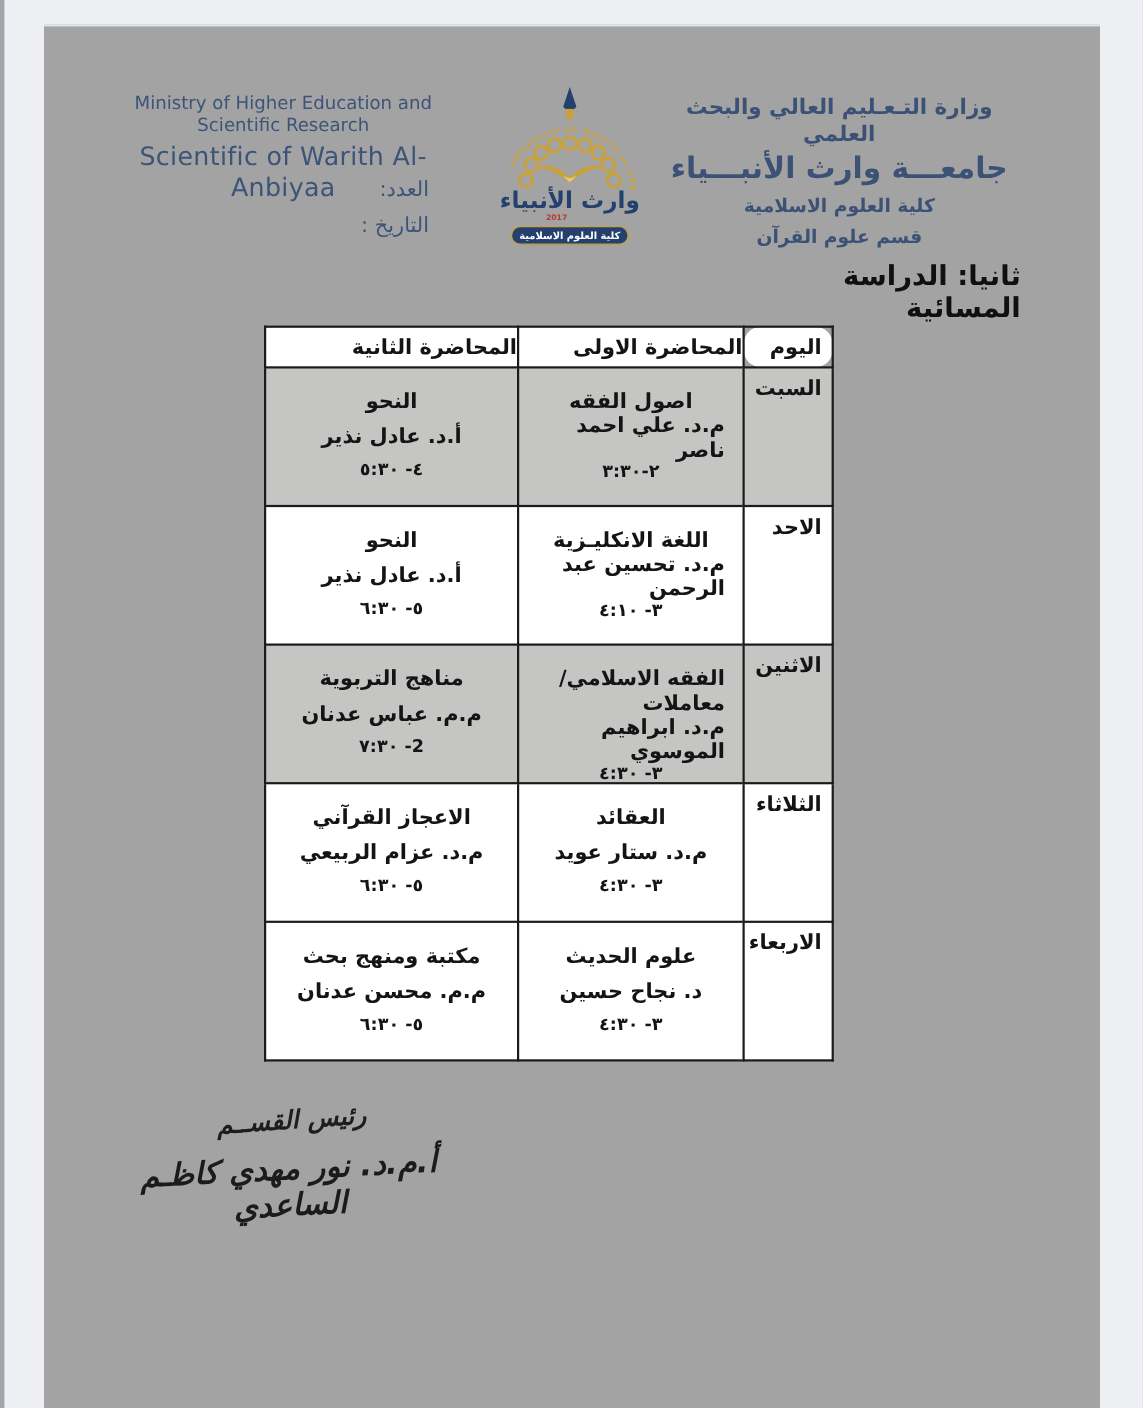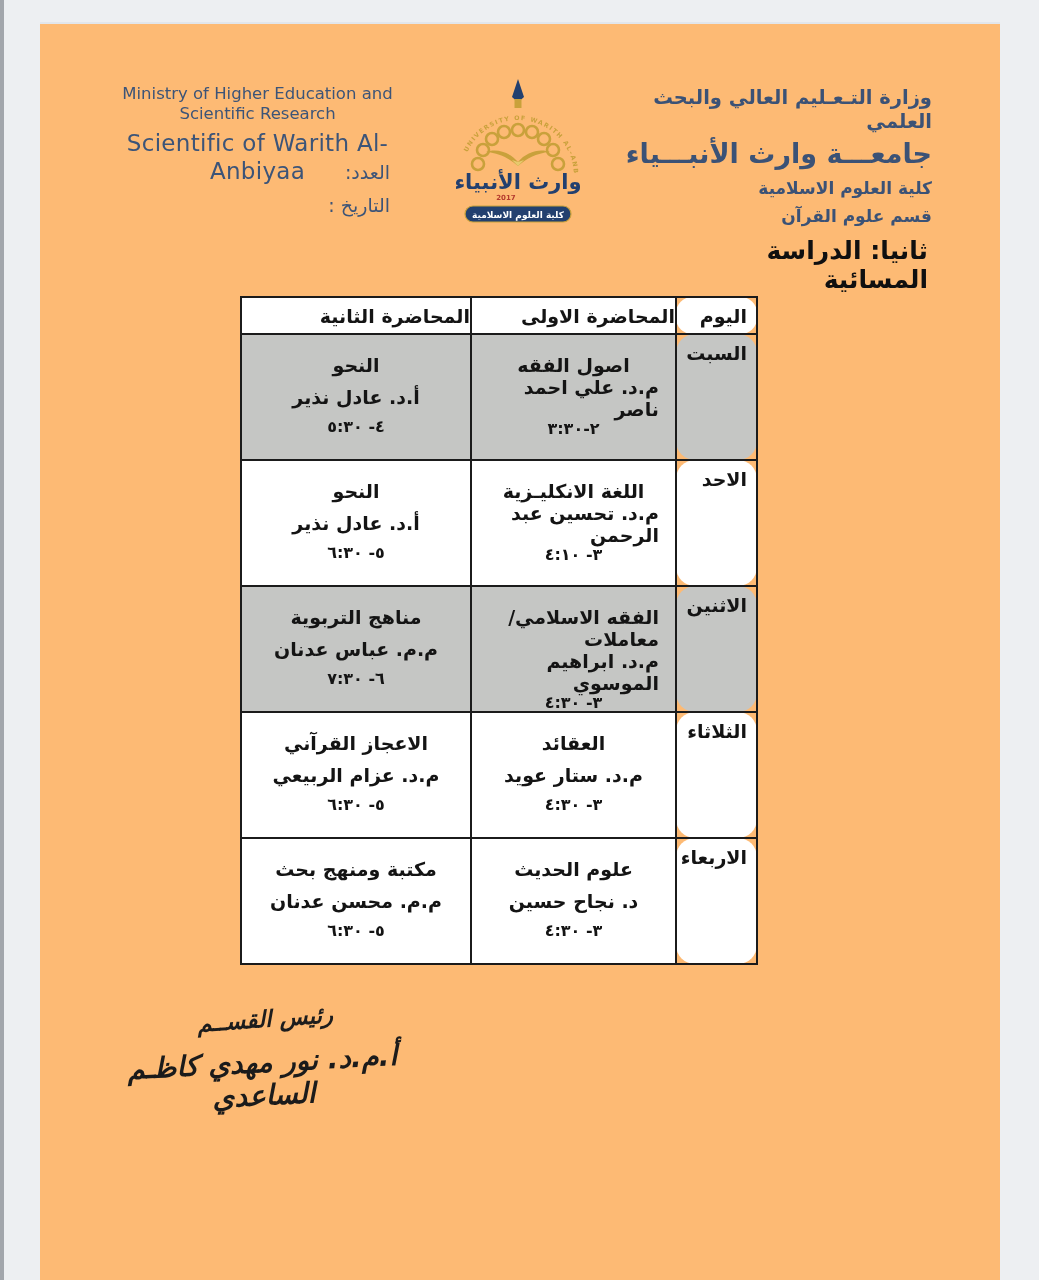--- a/index.html
+++ b/index.html
@@ -9,39 +9,39 @@
     background:#edeff2;
     position:relative;
     overflow:hidden;
   }
   .edge-strip{
     position:absolute; left:0; top:0; width:4px; height:100%;
     background:#a2a6ac;
   }
   .page{
     position:absolute; left:40px; top:22px; width:960px; height:1258px;
-    background:#fdba74;
+    background:#a3a3a3;
     border-top:2px solid #e2e6eb;
   }
   
   .hdr-en{
     position:absolute; left:50px; top:60px; width:335px;
     text-align:center; color:#3c5478;
   }
   .hdr-en .min-line{ font-size:16.5px; line-height:20px; font-weight:500; }
   .hdr-en .univ-line{ font-size:23px; line-height:28px; margin-top:5px; letter-spacing:.3px; }
   .hdr-admin{
     position:absolute; left:240px; top:132px; width:110px;
     direction:rtl; text-align:right; color:#3c5478;
     font-size:19px; line-height:33px;
   }
   .logo-wrap{ position:absolute; left:408px; top:52px; width:140px; height:154px; }
   .hdr-ar{
-    position:absolute; left:578px; top:62px; width:314px;
-    direction:rtl; color:#3b5276;
+    position:absolute; left:566px; top:62px; width:314px;
+    direction:rtl; text-align:center; color:#3b5276;
   }
   .hdr-ar .ar-ministry{ font-size:19.5px; font-weight:bold; line-height:24px; }
   .hdr-ar .ar-univ{ font-size:27px; font-weight:bold; line-height:36px; margin-top:2px; }
   .hdr-ar .ar-college{ font-size:17px; font-weight:bold; line-height:24px; margin-top:4px; }
   .hdr-ar .ar-dept{ font-size:17px; font-weight:bold; line-height:24px; margin-top:4px; }
   
   .doc-title{
     position:absolute; left:620px; top:212px; width:268px;
     direction:rtl; 
     font-size:25px; font-weight:bold; color:#101010;
@@ -56,21 +56,21 @@
   table.schedule, table.schedule th, table.schedule td{
     border:2px solid #1b1b1b;
   }
   table.schedule th{
     height:37px; font-size:19px; font-weight:bold;
     text-align:right; background:#ffffff;
   }
   th.day-h{ padding-right:9px;border-radius:16px; }
   td.day-cell{
     vertical-align:top; text-align:right;
-    padding:7px 9px 0 0; font-size:19px; font-weight:bold;border-radius:19px;
+    padding:7px 9px 0 0; font-size:19px; font-weight:bold;
   }
   td.lec-cell{ height:98px; vertical-align:top; padding:12px; }
   .lec-inner{
     height:100px; display:flex; flex-direction:column;
     justify-content:space-between; align-items:center;
     padding:7px 4px 11px 4px;
   }
   .lec-subject{ font-size:19px; font-weight:bold; line-height:22px; }
   .lec-instructor{ font-size:19px; font-weight:bold; line-height:22px; }
   .lec-time{ font-size:16px; font-weight:bold; line-height:18px; }
@@ -210,21 +210,21 @@
           <div class="lec-inner">
             <div class="lec-subject">الفقه الاسلامي/ معاملات</div>
             <div class="lec-instructor">م.د. ابراهيم الموسوي</div>
             <div class="lec-time">٣- ٤:٣٠</div>
           </div>
         </td>
         <td class="lec-cell">
           <div class="lec-inner">
             <div class="lec-subject">مناهج التربوية</div>
             <div class="lec-instructor">م.م. عباس عدنان</div>
-            <div class="lec-time">٦- ٧:٣٠</div>
+            <div class="lec-time">2- ٧:٣٠</div>
           </div>
         </td>
       </tr>
       <tr class="plain">
         <td class="day-cell">الثلاثاء</td>
         <td class="lec-cell">
           <div class="lec-inner">
             <div class="lec-subject">العقائد</div>
             <div class="lec-instructor">م.د. ستار عويد</div>
             <div class="lec-time">٣- ٤:٣٠</div>

